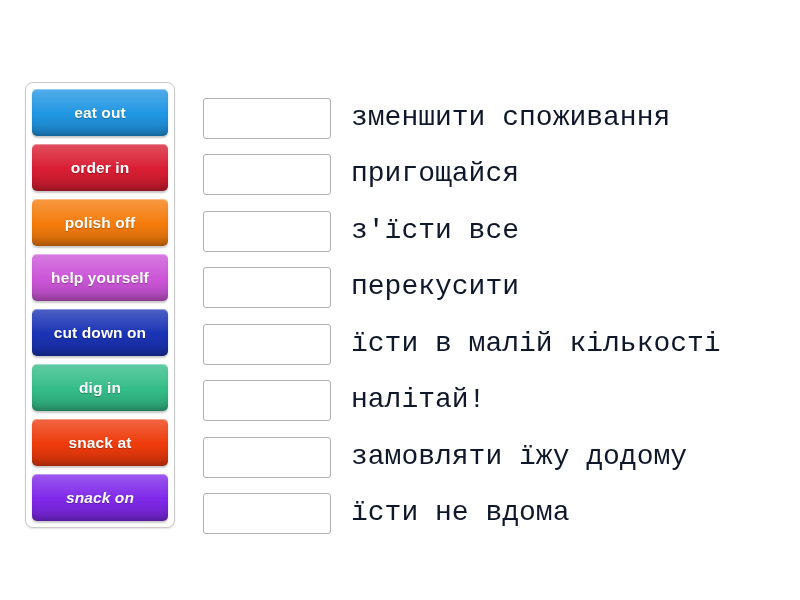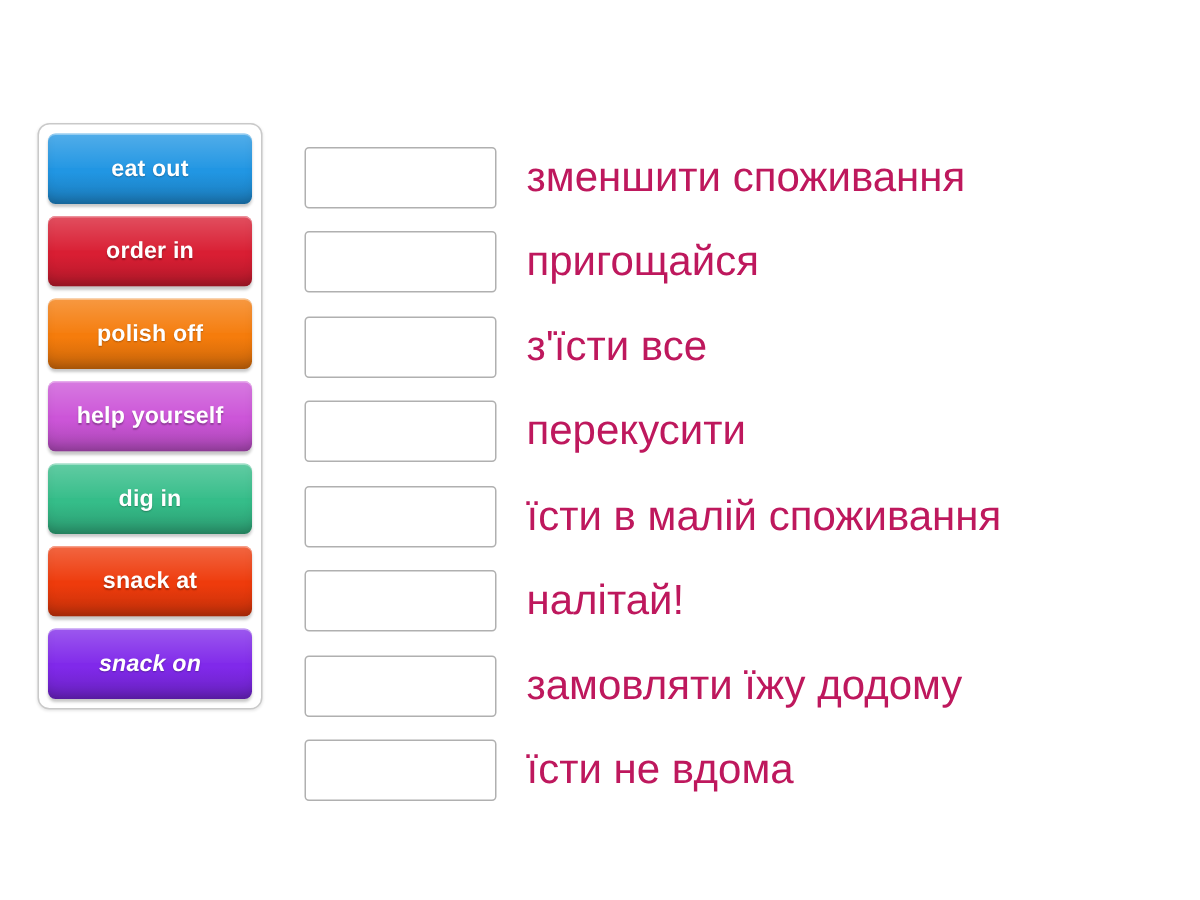--- a/index.html
+++ b/index.html
@@ -96,43 +96,47 @@
     background: #ffffff;
     border: 1px solid #b0b0b0;
     border-radius: 3px;
     box-sizing: border-box;
     flex: 0 0 auto;
     cursor: pointer;
   }
   .definition {
     margin-left: 20px;
     font-size: 28px;
-    color: #be185d;
+    color: #0f172a;
     font-weight: 400;
     line-height: 1.1;
     white-space: nowrap;
+    font-family: Liberation Mono, monospace;
   }
 </style>
 </head>
 <body>
 
 <div class="activity">
 
   <div class="tiles-panel">
       <div class="tile" style="background: linear-gradient(rgb(33, 150, 227) 0%, rgb(33, 150, 227) 55%, rgba(0, 0, 0, 0.18) 100%), rgb(33, 150, 227); background-blend-mode: normal;">
         <span class="tile-label">eat out</span>
       </div>
       <div class="tile" style="background: linear-gradient(rgb(217, 30, 51) 0%, rgb(217, 30, 51) 55%, rgba(0, 0, 0, 0.18) 100%), rgb(217, 30, 51); background-blend-mode: normal;">
         <span class="tile-label">order in</span>
       </div>
       <div class="tile" style="background: linear-gradient(rgb(245, 124, 12) 0%, rgb(245, 124, 12) 55%, rgba(0, 0, 0, 0.18) 100%), rgb(245, 124, 12); background-blend-mode: normal;">
         <span class="tile-label">polish off</span>
       </div>
       <div class="tile" style="background: linear-gradient(rgb(204, 85, 216) 0%, rgb(204, 85, 216) 55%, rgba(0, 0, 0, 0.18) 100%), rgb(204, 85, 216); background-blend-mode: normal;">
         <span class="tile-label">help yourself</span>
+      </div>
+      <div class="tile" style="background: linear-gradient(rgb(27, 51, 181) 0%, rgb(27, 51, 181) 55%, rgba(0, 0, 0, 0.18) 100%), rgb(27, 51, 181); background-blend-mode: normal;">
+        <span class="tile-label">cut down on</span>
       </div>
       <div class="tile" style="background: linear-gradient(rgb(53, 189, 137) 0%, rgb(53, 189, 137) 55%, rgba(0, 0, 0, 0.18) 100%), rgb(53, 189, 137); background-blend-mode: normal;">
         <span class="tile-label">dig in</span>
       </div>
       <div class="tile" style="background: linear-gradient(rgb(238, 59, 12) 0%, rgb(238, 59, 12) 55%, rgba(0, 0, 0, 0.18) 100%), rgb(238, 59, 12); background-blend-mode: normal;">
         <span class="tile-label">snack at</span>
       </div>
       <div class="tile" style="background: linear-gradient(rgb(128, 41, 234) 0%, rgb(128, 41, 234) 55%, rgba(0, 0, 0, 0.18) 100%), rgb(128, 41, 234); background-blend-mode: normal; font-style: italic;">
         <span class="tile-label">snack on</span>
       </div>
@@ -150,21 +154,21 @@
       <div class="row">
         <div class="dropzone"></div>
         <div class="definition">з'їсти все</div>
       </div>
       <div class="row">
         <div class="dropzone"></div>
         <div class="definition">перекусити</div>
       </div>
       <div class="row">
         <div class="dropzone"></div>
-        <div class="definition">їсти в малій споживання</div>
+        <div class="definition">їсти в малій кількості</div>
       </div>
       <div class="row">
         <div class="dropzone"></div>
         <div class="definition">налітай!</div>
       </div>
       <div class="row">
         <div class="dropzone"></div>
         <div class="definition">замовляти їжу додому</div>
       </div>
       <div class="row">

